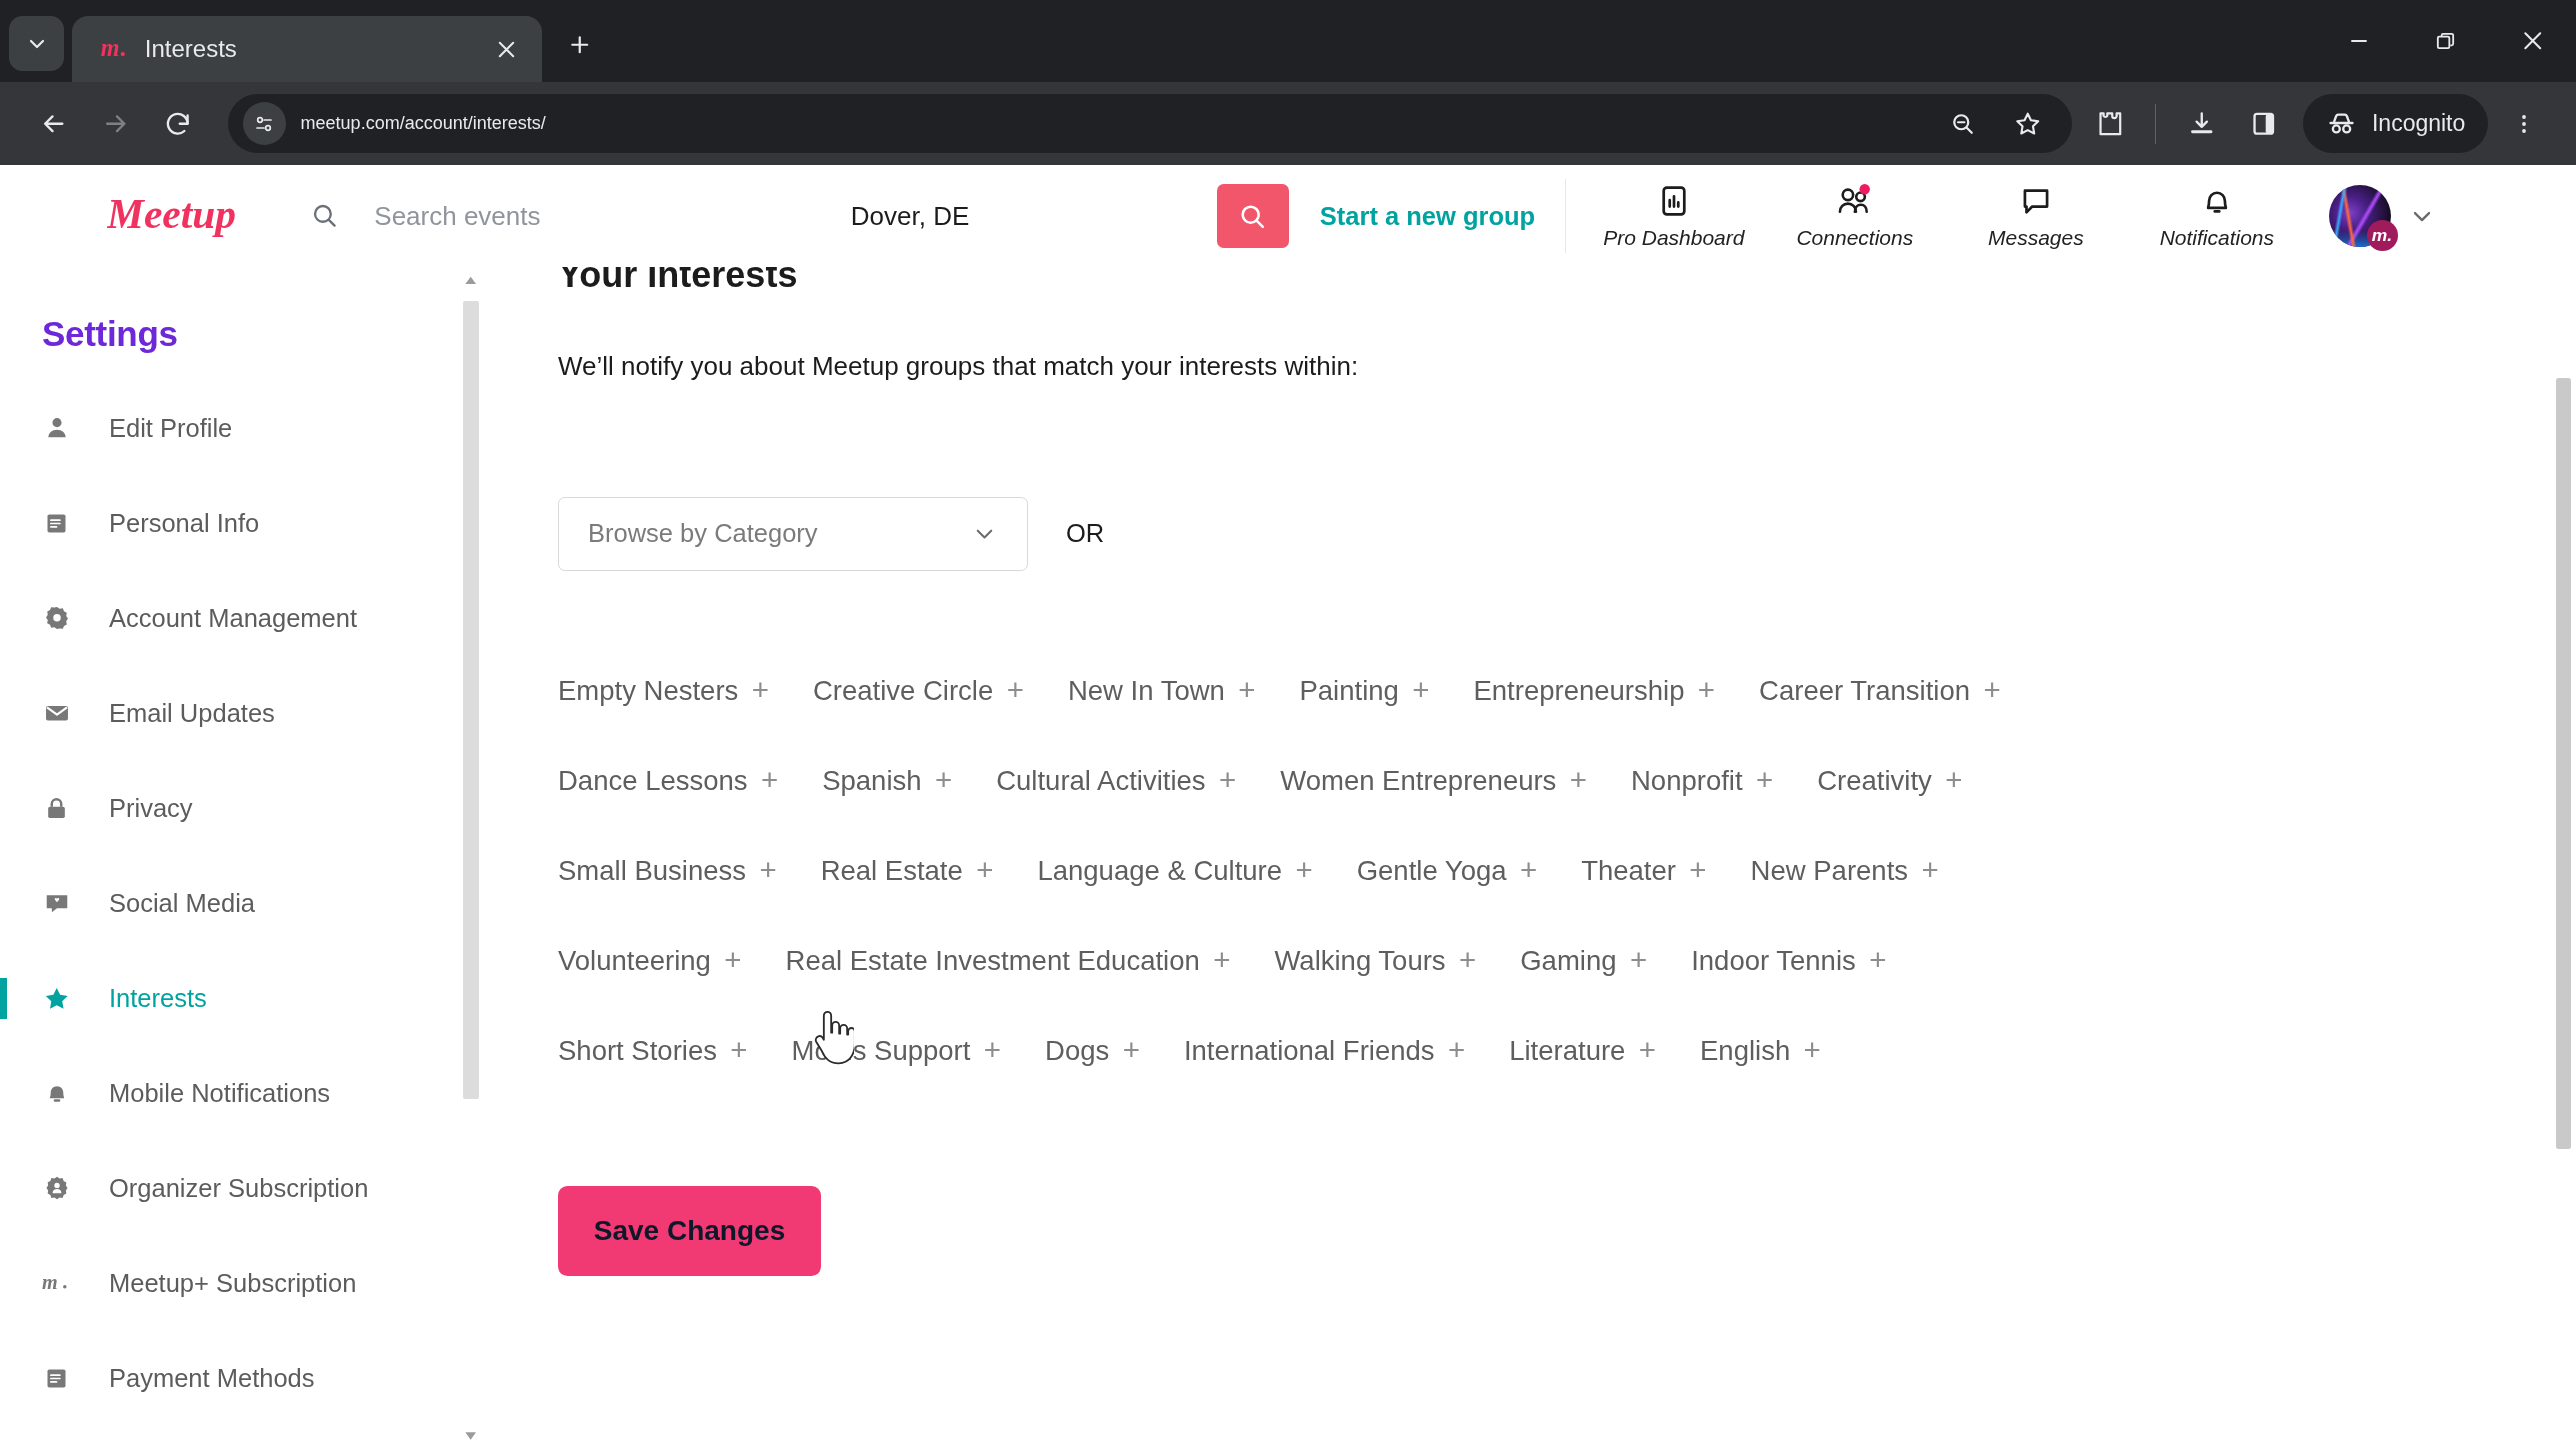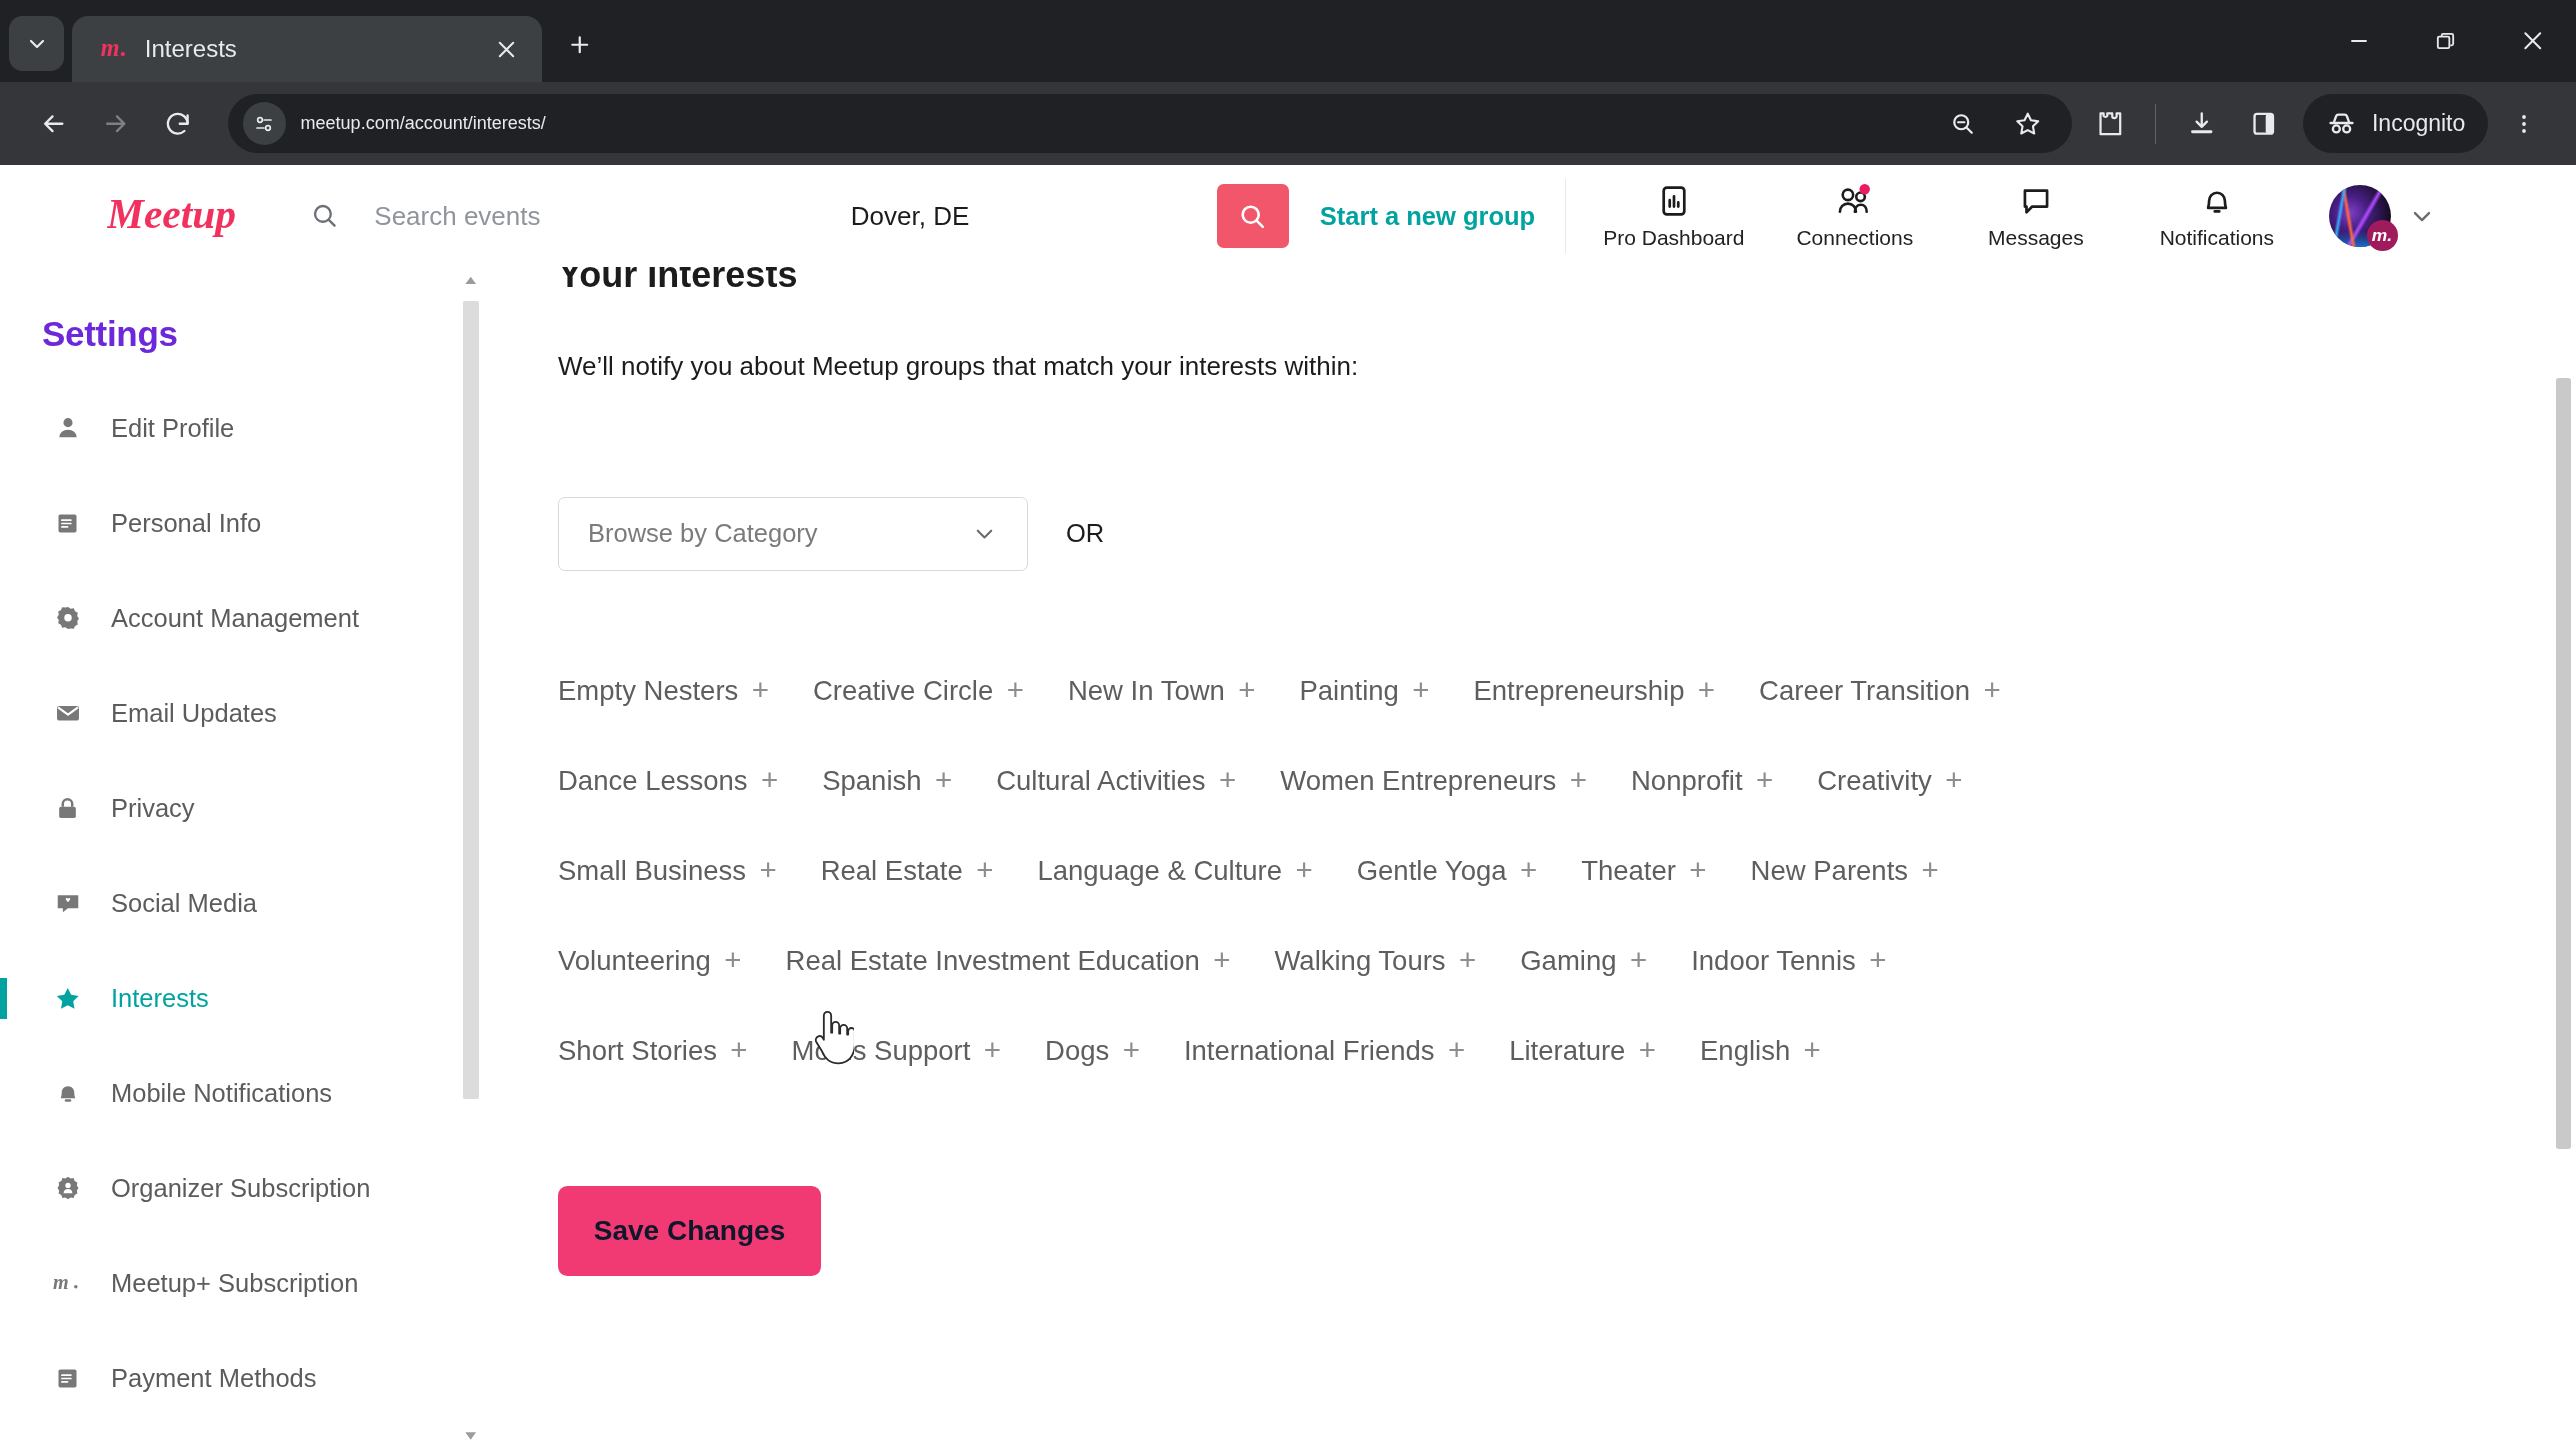--- a/index.html
+++ b/index.html
@@ -77,21 +77,21 @@
     width: 72px; height: 64px; background: #f1566a; border-radius: 6.7px;
     display:flex; align-items:center; justify-content:center; flex: 0 0 72px;
   }
   .mu-startgroup { color: #00a3a0; font-size: 25.5px; font-weight: 600; margin-left: 31px; white-space: nowrap; }
   .mu-vdiv { width: 1.3px; height: 74px; background: #e8e8e8; margin-left: 29.5px; flex: 0 0 1.3px;}
   .mu-nav { display: flex; align-items: center; gap: 0; margin-left: 17.4px; }
   .mu-navitem {
     display: flex; flex-direction: column; align-items: center; gap: 6.7px;
     width: 181px; position: relative;
   }
-  .mu-navitem .lbl { font-size: 21px; color: #222; white-space: nowrap; }
+  .mu-navitem .lbl { font-size: 21px; color: #222; white-space: nowrap; font-style: italic; }
   .mu-avatarwrap { display:flex; align-items:center; gap: 17.4px; margin-left: 21.5px; }
   .mu-avatar {
     width: 62px; height: 62px; border-radius: 50%; position: relative; overflow: visible;
     background: radial-gradient(circle at 35% 45%, #7b3fc4 0%, #4a1f87 30%, #150d22 75%);
   }
   .mu-avatar .streaks {
     position: absolute; inset: 0; border-radius: 50%; overflow: hidden;
     background:
       linear-gradient(100deg, transparent 18%, #3aa8ff 22%, transparent 26%),
       linear-gradient(80deg, transparent 30%, #ff6a3d 34%, transparent 38%),
@@ -106,21 +106,21 @@
 
   .page-body { flex: 1 1 auto; display: flex; overflow: hidden; position: relative; background:#fff;}
 
   
   .sidebar {
     width: 483px; flex: 0 0 483px; position: relative; background: #fff; padding-top: 17.4px;
   }
   .sb-title { font-size: 35px; font-weight: 700; color: #6d28d9; margin: 29.5px 0 27px 42px; letter-spacing: -0.3px;}
   .sb-list { display: flex; flex-direction: column; }
   .sb-item {
-    height: 95px; display: flex; align-items: center; gap: 28px; padding-left: 52px;
+    height: 95px; display: flex; align-items: center; gap: 37px; padding-left: 41px;
     position: relative;
   }
   .sb-item .sb-ico { width: 31px; flex: 0 0 31px; display:flex; align-items:center; justify-content:center;}
   .sb-item .sb-lbl { font-size: 25.5px; color: #5c5c5c; white-space: nowrap;}
   .sb-item.active .sb-lbl { color: #00a3a0; }
   .sb-item.active::before {
     content:''; position:absolute; left: 0; top: 27px; bottom: 27px; width: 6.7px; background: #00a3a0;
   }
   .sb-scrollbar {
     position: absolute; right: 0; top: 0; bottom: 0; width: 24px; background: #fff;

